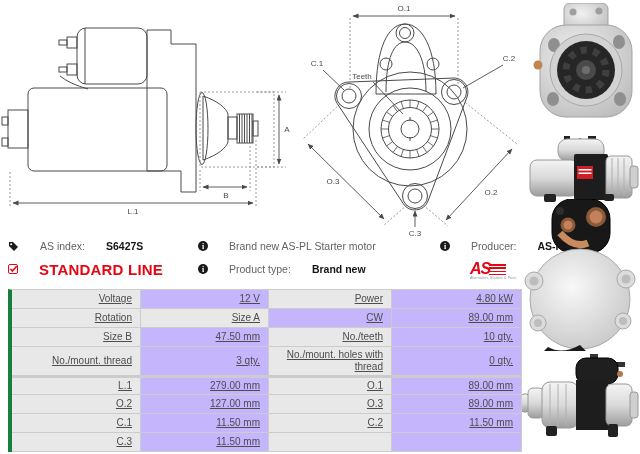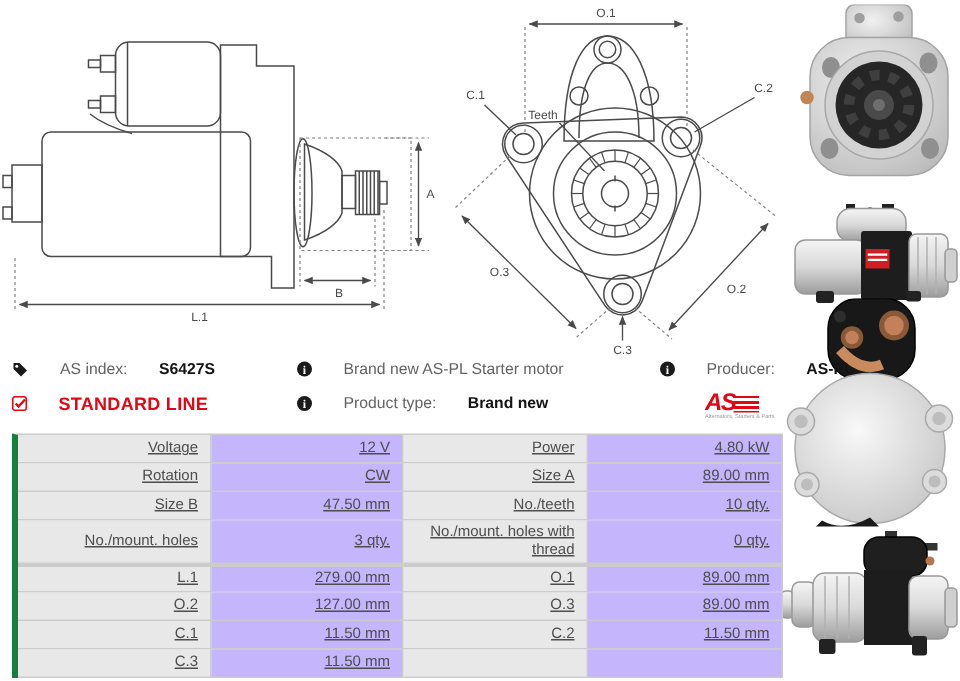--- a/index.html
+++ b/index.html
@@ -8,21 +8,21 @@
   .abs{position:absolute;}
   svg text{font-family:"Liberation Sans","DejaVu Sans",sans-serif;font-size:8px;fill:#4a4a4a;}
   .tech{stroke:#4a4a4a;fill:none;stroke-width:1;}
   .dot{stroke:#808080;fill:none;stroke-width:.8;stroke-dasharray:2 2;}
   .dim{stroke:#4a4a4a;fill:none;stroke-width:.9;}
   
   .hcol{position:absolute;top:239px;}
   .hrow{display:flex;align-items:center;gap:21px;height:14px;margin-bottom:9px;font-size:10.5px;white-space:nowrap;}
   .glabel{color:#636363;}
   .bval{color:#141414;font-weight:bold;}
-  .redtxt{color:#e30613;font-weight:bold;letter-spacing:.2px;font-size:12px;}
+  .redtxt{color:#e30613;font-weight:bold;letter-spacing:.2px;font-size:15px;}
   .info-i{width:10px;height:10px;border-radius:50%;background:#1a1a1a;color:#fff;font-size:8px;font-weight:bold;
           display:inline-flex;align-items:center;justify-content:center;font-family:"Liberation Serif",serif;flex:0 0 auto;}
   
   .as-logo{margin:2px 0 0 30px;width:62px;}
   .logo-row{display:flex;align-items:flex-end;height:13px;}
   .logo-as{color:#e30613;font-weight:bold;font-style:italic;font-size:16px;line-height:12px;letter-spacing:-1px;}
   .logo-stripes{width:17px;height:11px;margin-left:-1px;
      background:repeating-linear-gradient(#e30613 0 1.6px,transparent 1.6px 3.4px);}
   .logo-tag{font-size:6px;color:#999;transform:scale(.62);transform-origin:left top;white-space:nowrap;margin-top:1px;}
   
@@ -313,28 +313,28 @@
       <div class="logo-tag">Alternators, Starters &amp; Parts</div>
     </div>
   </div>
 
   <div class="spec">
       <div class="cell lbl">Voltage</div>
       <div class="cell val">12 V</div>
       <div class="cell lbl">Power</div>
       <div class="cell val">4.80 kW</div>
       <div class="cell lbl">Rotation</div>
+      <div class="cell lbl">Size A</div>
       <div class="cell val">CW</div>
-      <div class="cell lbl">Size A</div>
       <div class="cell val">89.00 mm</div>
       <div class="cell lbl">Size B</div>
       <div class="cell val">47.50 mm</div>
       <div class="cell lbl">No./teeth</div>
       <div class="cell val">10 qty.</div>
-      <div class="cell lbl tall">No./mount. holes</div>
+      <div class="cell lbl tall">No./mount. thread</div>
       <div class="cell val tall">3 qty.</div>
       <div class="cell lbl tall">No./mount. holes with thread</div>
       <div class="cell val tall">0 qty.</div>
       <div class="cell lbl sep">L.1</div>
       <div class="cell val sep">279.00 mm</div>
       <div class="cell lbl sep">O.1</div>
       <div class="cell val sep">89.00 mm</div>
       <div class="cell lbl">O.2</div>
       <div class="cell val">127.00 mm</div>
       <div class="cell lbl">O.3</div>

